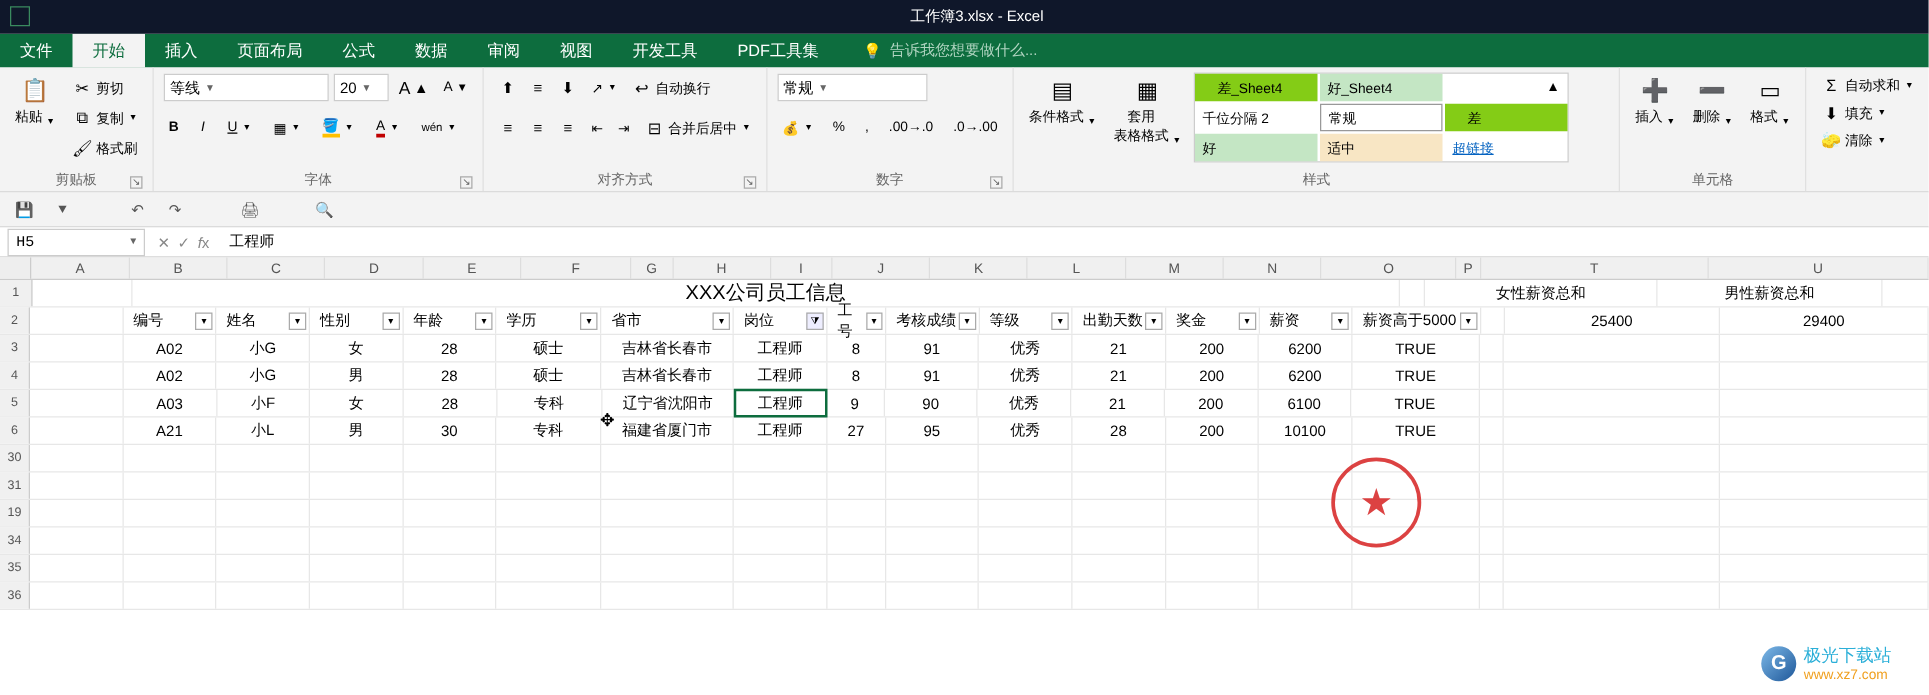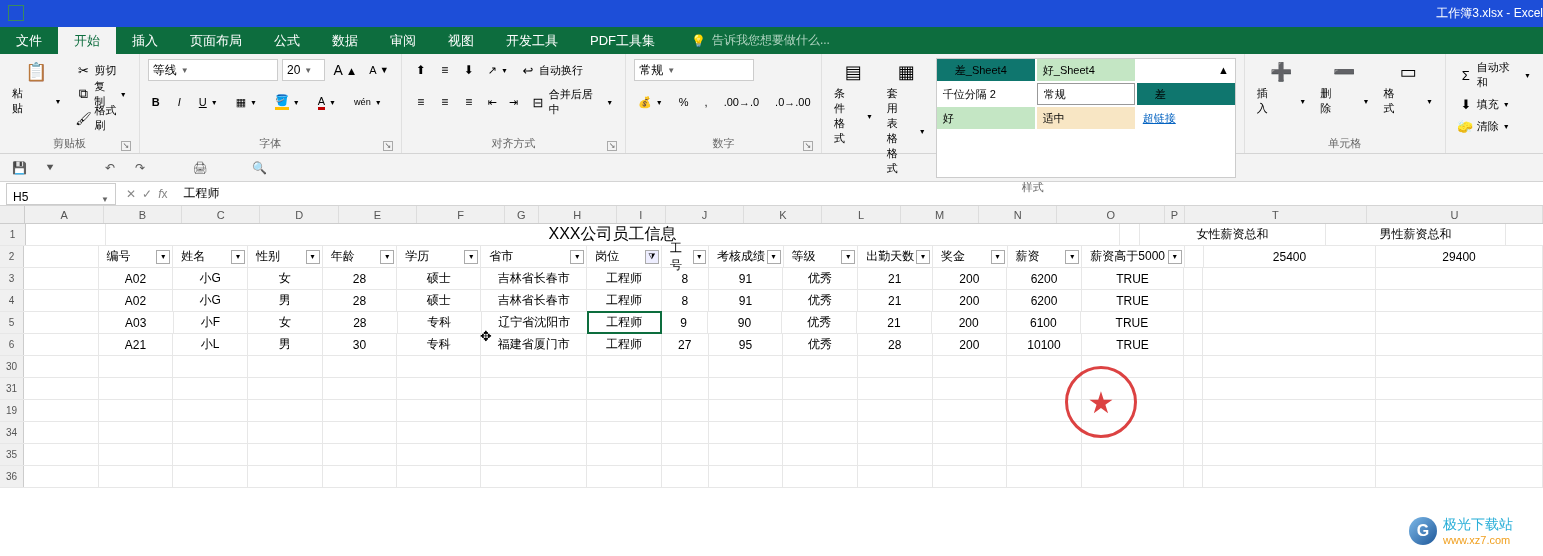--- a/index.html
+++ b/index.html
@@ -1,49 +1,49 @@
 <!DOCTYPE html>
 <html><head>
 <meta charset="utf-8">
 <style>
 * { margin: 0; padding: 0; box-sizing: border-box; }
 body { font-family: "Microsoft YaHei", "Segoe UI", sans-serif; font-size: 12px; background: #fff; overflow: hidden; width: 1543px; height: 556px; }
-.titlebar { height: 27px; background: #1d4ed8; display: flex; align-items: center; justify-content: flex-end; color: #fff; position: relative; padding-left: 20px; }
+.titlebar { height: 27px; background: #0f172a; display: flex; align-items: center; justify-content: center; color: #fff; position: relative; padding-left: 20px; }
 .titlebar .title { font-size: 12px; }
 .titlebar .qat-left { position: absolute; left: 8px; top: 5px; width: 16px; height: 16px; border: 1px solid #3a8a5f; }
 .ribbon-tabs { height: 27px; background: #0d6d3e; display: flex; align-items: stretch; color: #fff; }
 .ribbon-tabs .tab { padding: 0 16px; display: flex; align-items: center; cursor: pointer; font-size: 13px; }
 .ribbon-tabs .tab.active { background: #f3f3f3; color: #0d6d3e; }
 .ribbon-tabs .tell { margin-left: 20px; color: #b0d4c0; display: flex; align-items: center; gap: 6px; font-size: 12px; }
 .ribbon { height: 100px; background: #f3f3f3; border-bottom: 1px solid #d4d4d4; display: flex; }
 .group { border-right: 1px solid #e0e0e0; padding: 4px 8px 0; display: flex; flex-direction: column; justify-content: space-between; }
 .group-body { display: flex; gap: 6px; }
 .group-label { text-align: center; color: #666; font-size: 11px; padding: 2px 0; position: relative; }
 .group-label .launcher { position: absolute; right: 0; bottom: 2px; width: 10px; height: 10px; border: 1px solid #aaa; font-size: 8px; line-height: 8px; }
 .big-btn { display: flex; flex-direction: column; align-items: center; gap: 2px; padding: 2px 4px; cursor: pointer; }
 .big-btn .icn { width: 24px; height: 24px; display: flex; align-items: center; justify-content: center; font-size: 18px; }
-.big-btn .lbl { font-size: 11px; display: flex; align-items: center; gap: 20px; }
+.big-btn .lbl { font-size: 11px; display: flex; align-items: flex-end; gap: 2px; }
 .sm-row { display: flex; align-items: center; gap: 4px; height: 24px; }
 .sm-btn { padding: 2px 4px; cursor: pointer; display: flex; align-items: center; gap: 3px; font-size: 11px; }
 .sm-icn { width: 16px; height: 16px; display: flex; align-items: center; justify-content: center; font-size: 13px; }
 .combo { height: 22px; border: 1px solid #ccc; background: #fff; display: flex; align-items: center; padding: 0 4px; font-size: 12px; }
 .combo .dd { margin-left: 4px; font-size: 8px; color: #666; }
 .btn-grid { display: grid; grid-template-columns: repeat(3, 22px); grid-auto-rows: 22px; gap: 2px; }
 .btn-grid .ib { border: 1px solid transparent; display: flex; align-items: center; justify-content: center; cursor: pointer; font-size: 12px; }
 .styles-gallery { display: grid; grid-template-columns: repeat(2, 98px) 98px; grid-auto-rows: 22px; gap: 2px; border: 1px solid #ccc; background: #fff; }
 .style-cell { padding: 2px 6px; font-size: 11px; display: flex; align-items: center; }
-.sc-bad { background: #0f766e; padding-left: 18px; }
+.sc-bad { background: #84cc16; padding-left: 18px; }
 .sc-good { background: #c4e6c4; text-align: right; }
 .sc-warn { background: #f8e6c4; }
 .sc-link { color: #0563c1; text-decoration: underline; }
 .editing-col { display: flex; flex-direction: column; gap: 2px; }
 .qat2 { height: 28px; background: #f3f3f3; border-bottom: 1px solid #d4d4d4; display: flex; align-items: center; gap: 10px; padding: 0 10px; }
 .qat2 .qi { width: 20px; height: 20px; display: flex; align-items: center; justify-content: center; cursor: pointer; color: #555; }
 .formula-bar { height: 24px; background: #fff; border-bottom: 1px solid #d4d4d4; display: flex; align-items: center; }
-.name-box { width: 110px; height: 22px; border: 1px solid #ccc; display: flex; align-items: flex-end; padding: 0 6px; margin-left: 6px; }
+.name-box { width: 110px; height: 22px; border: 1px solid #ccc; display: flex; align-items: center; padding: 0 6px; margin-left: 6px; font-family: Liberation Mono, monospace; }
 .name-box .dd { margin-left: auto; font-size: 8px; color: #666; }
 .fb-btns { display: flex; gap: 6px; padding: 0 10px; color: #888; }
 .fb-input { flex: 1; padding: 0 6px; font-size: 12px; }
 .sheet { position: relative; }
 .col-headers { display: flex; height: 18px; background: #f0f0f0; border-bottom: 1px solid #ccc; }
 .corner { width: 26px; border-right: 1px solid #ccc; background: #eee; }
 .ch { border-right: 1px solid #ddd; text-align: center; font-size: 11px; color: #555; line-height: 18px; }
 .row { display: flex; height: 22px; border-bottom: 1px solid #e7e7e7; }
 .rh { width: 26px; background: #f0f0f0; border-right: 1px solid #ccc; text-align: center; font-size: 10px; color: #555; line-height: 22px; }
 .cell { border-right: 1px solid #e7e7e7; padding: 0 4px; font-size: 12px; display: flex; align-items: center; justify-content: center; }

